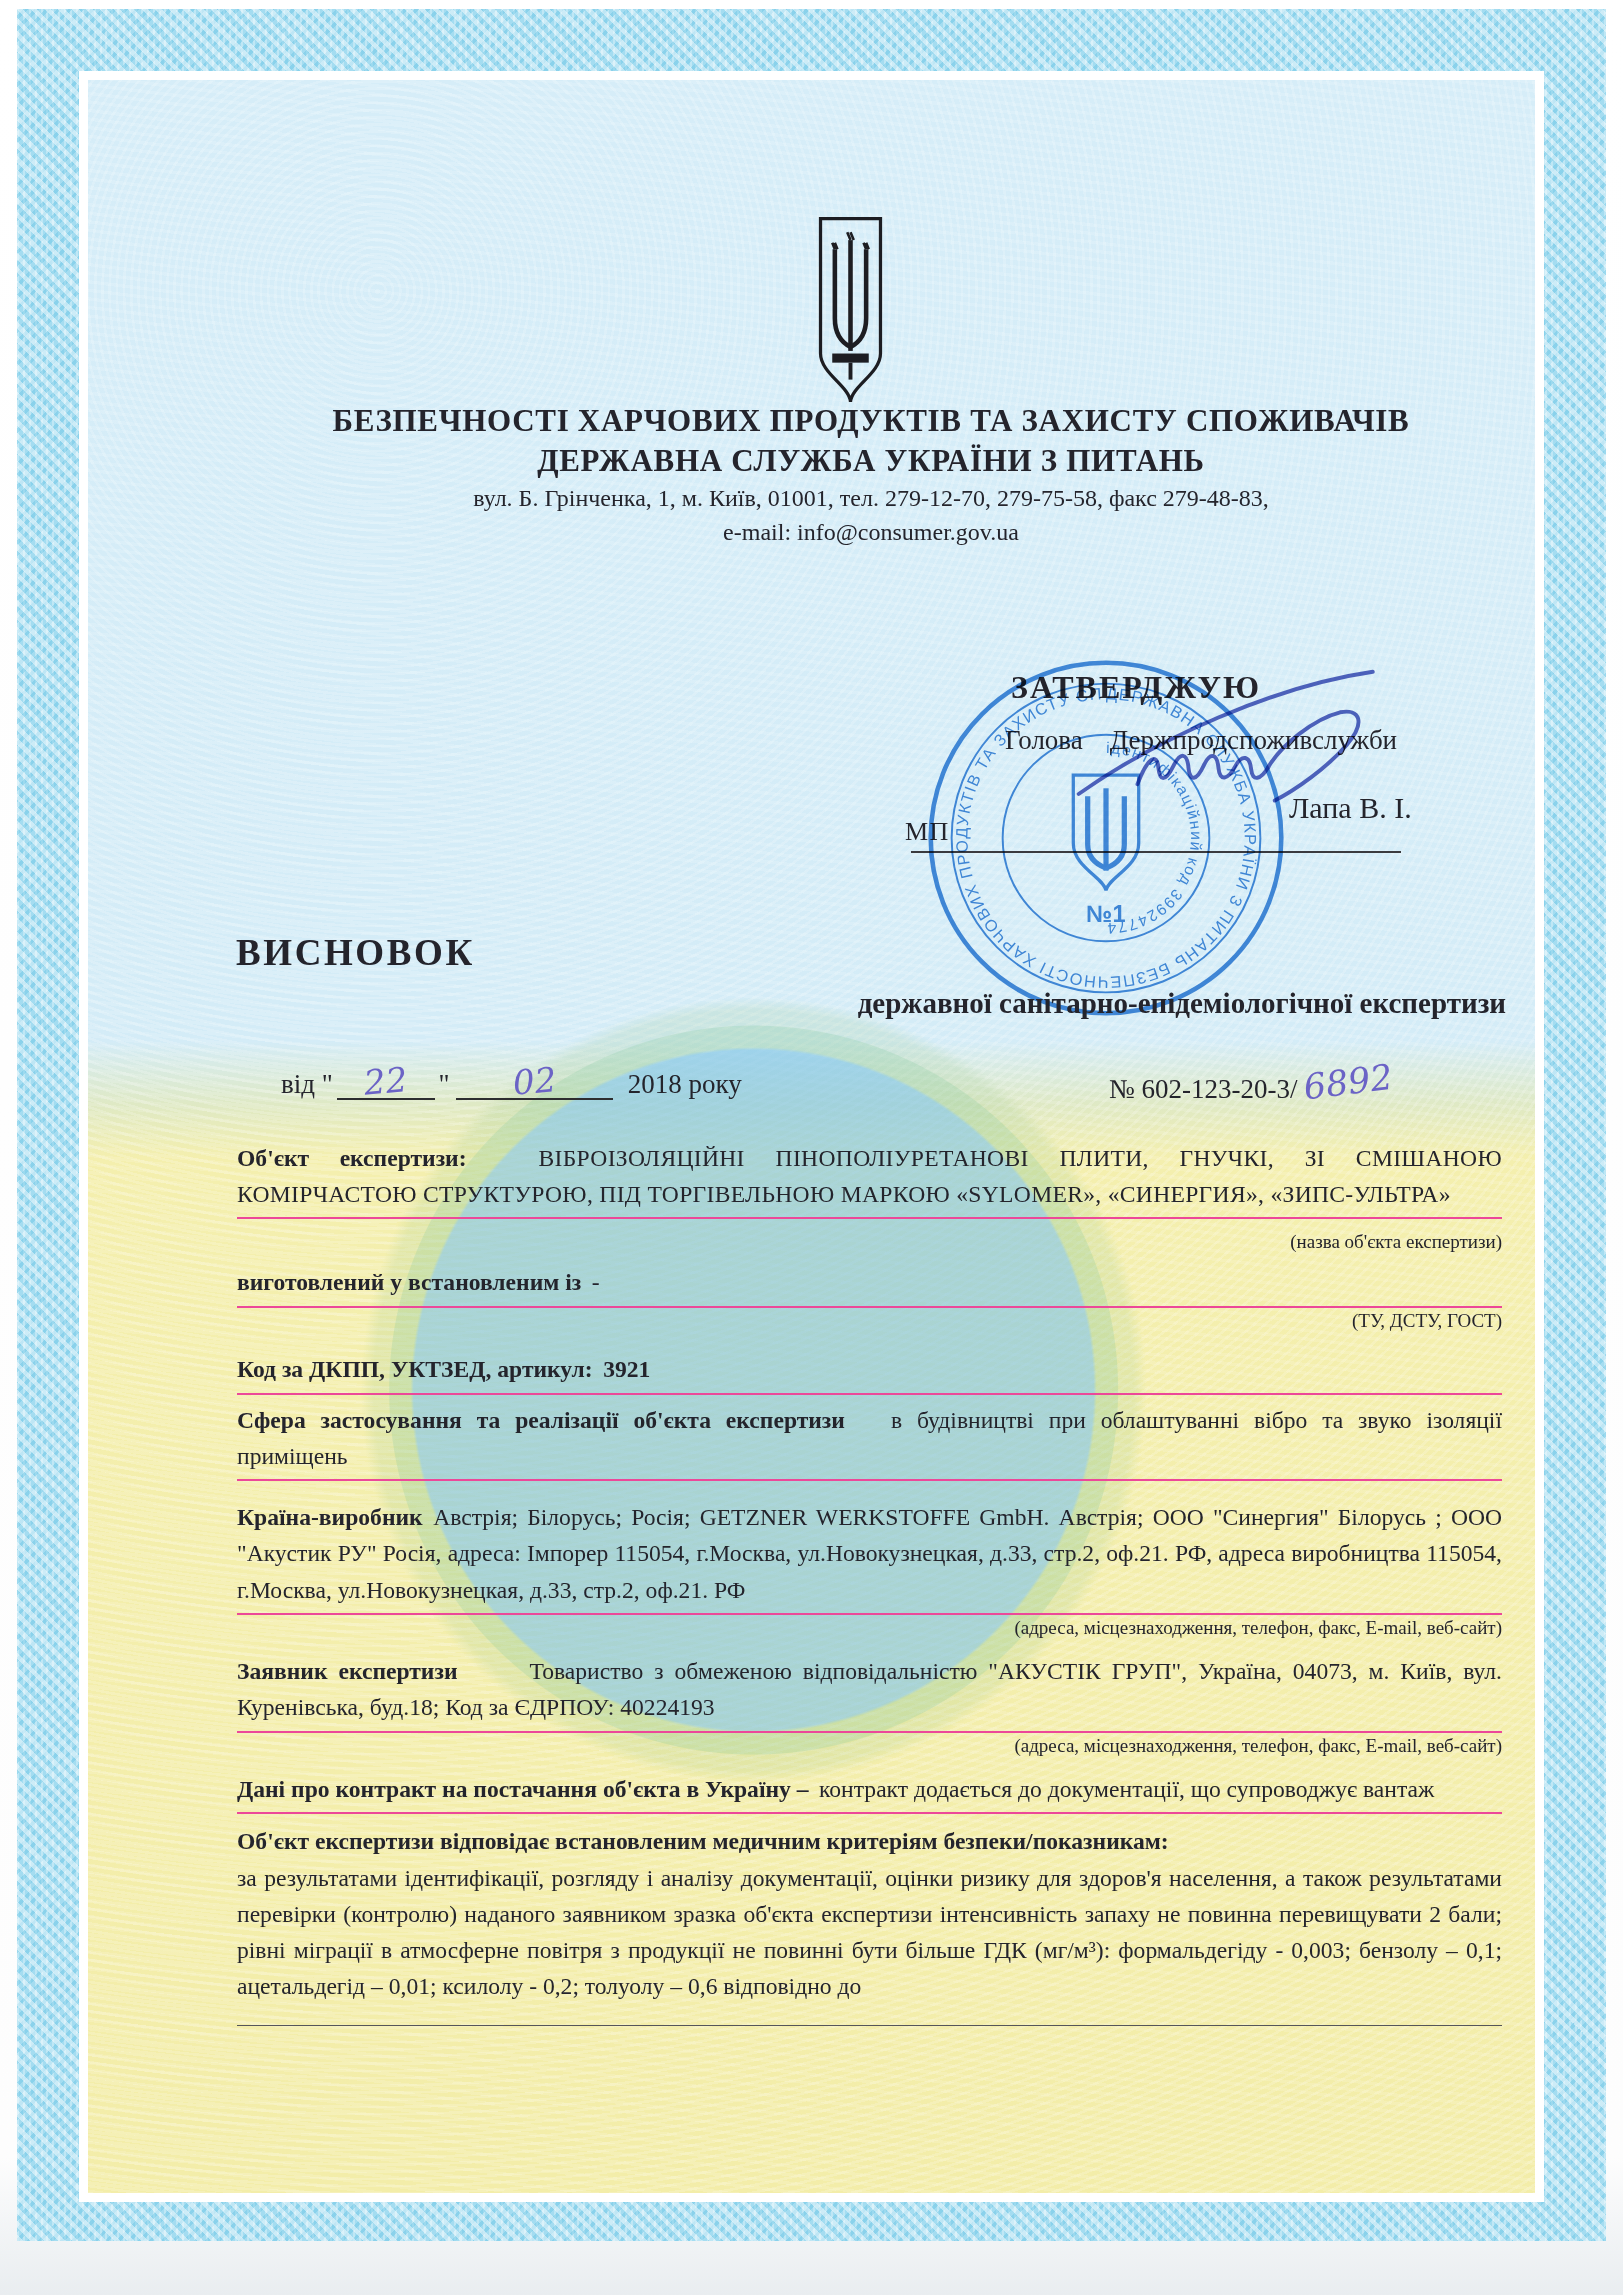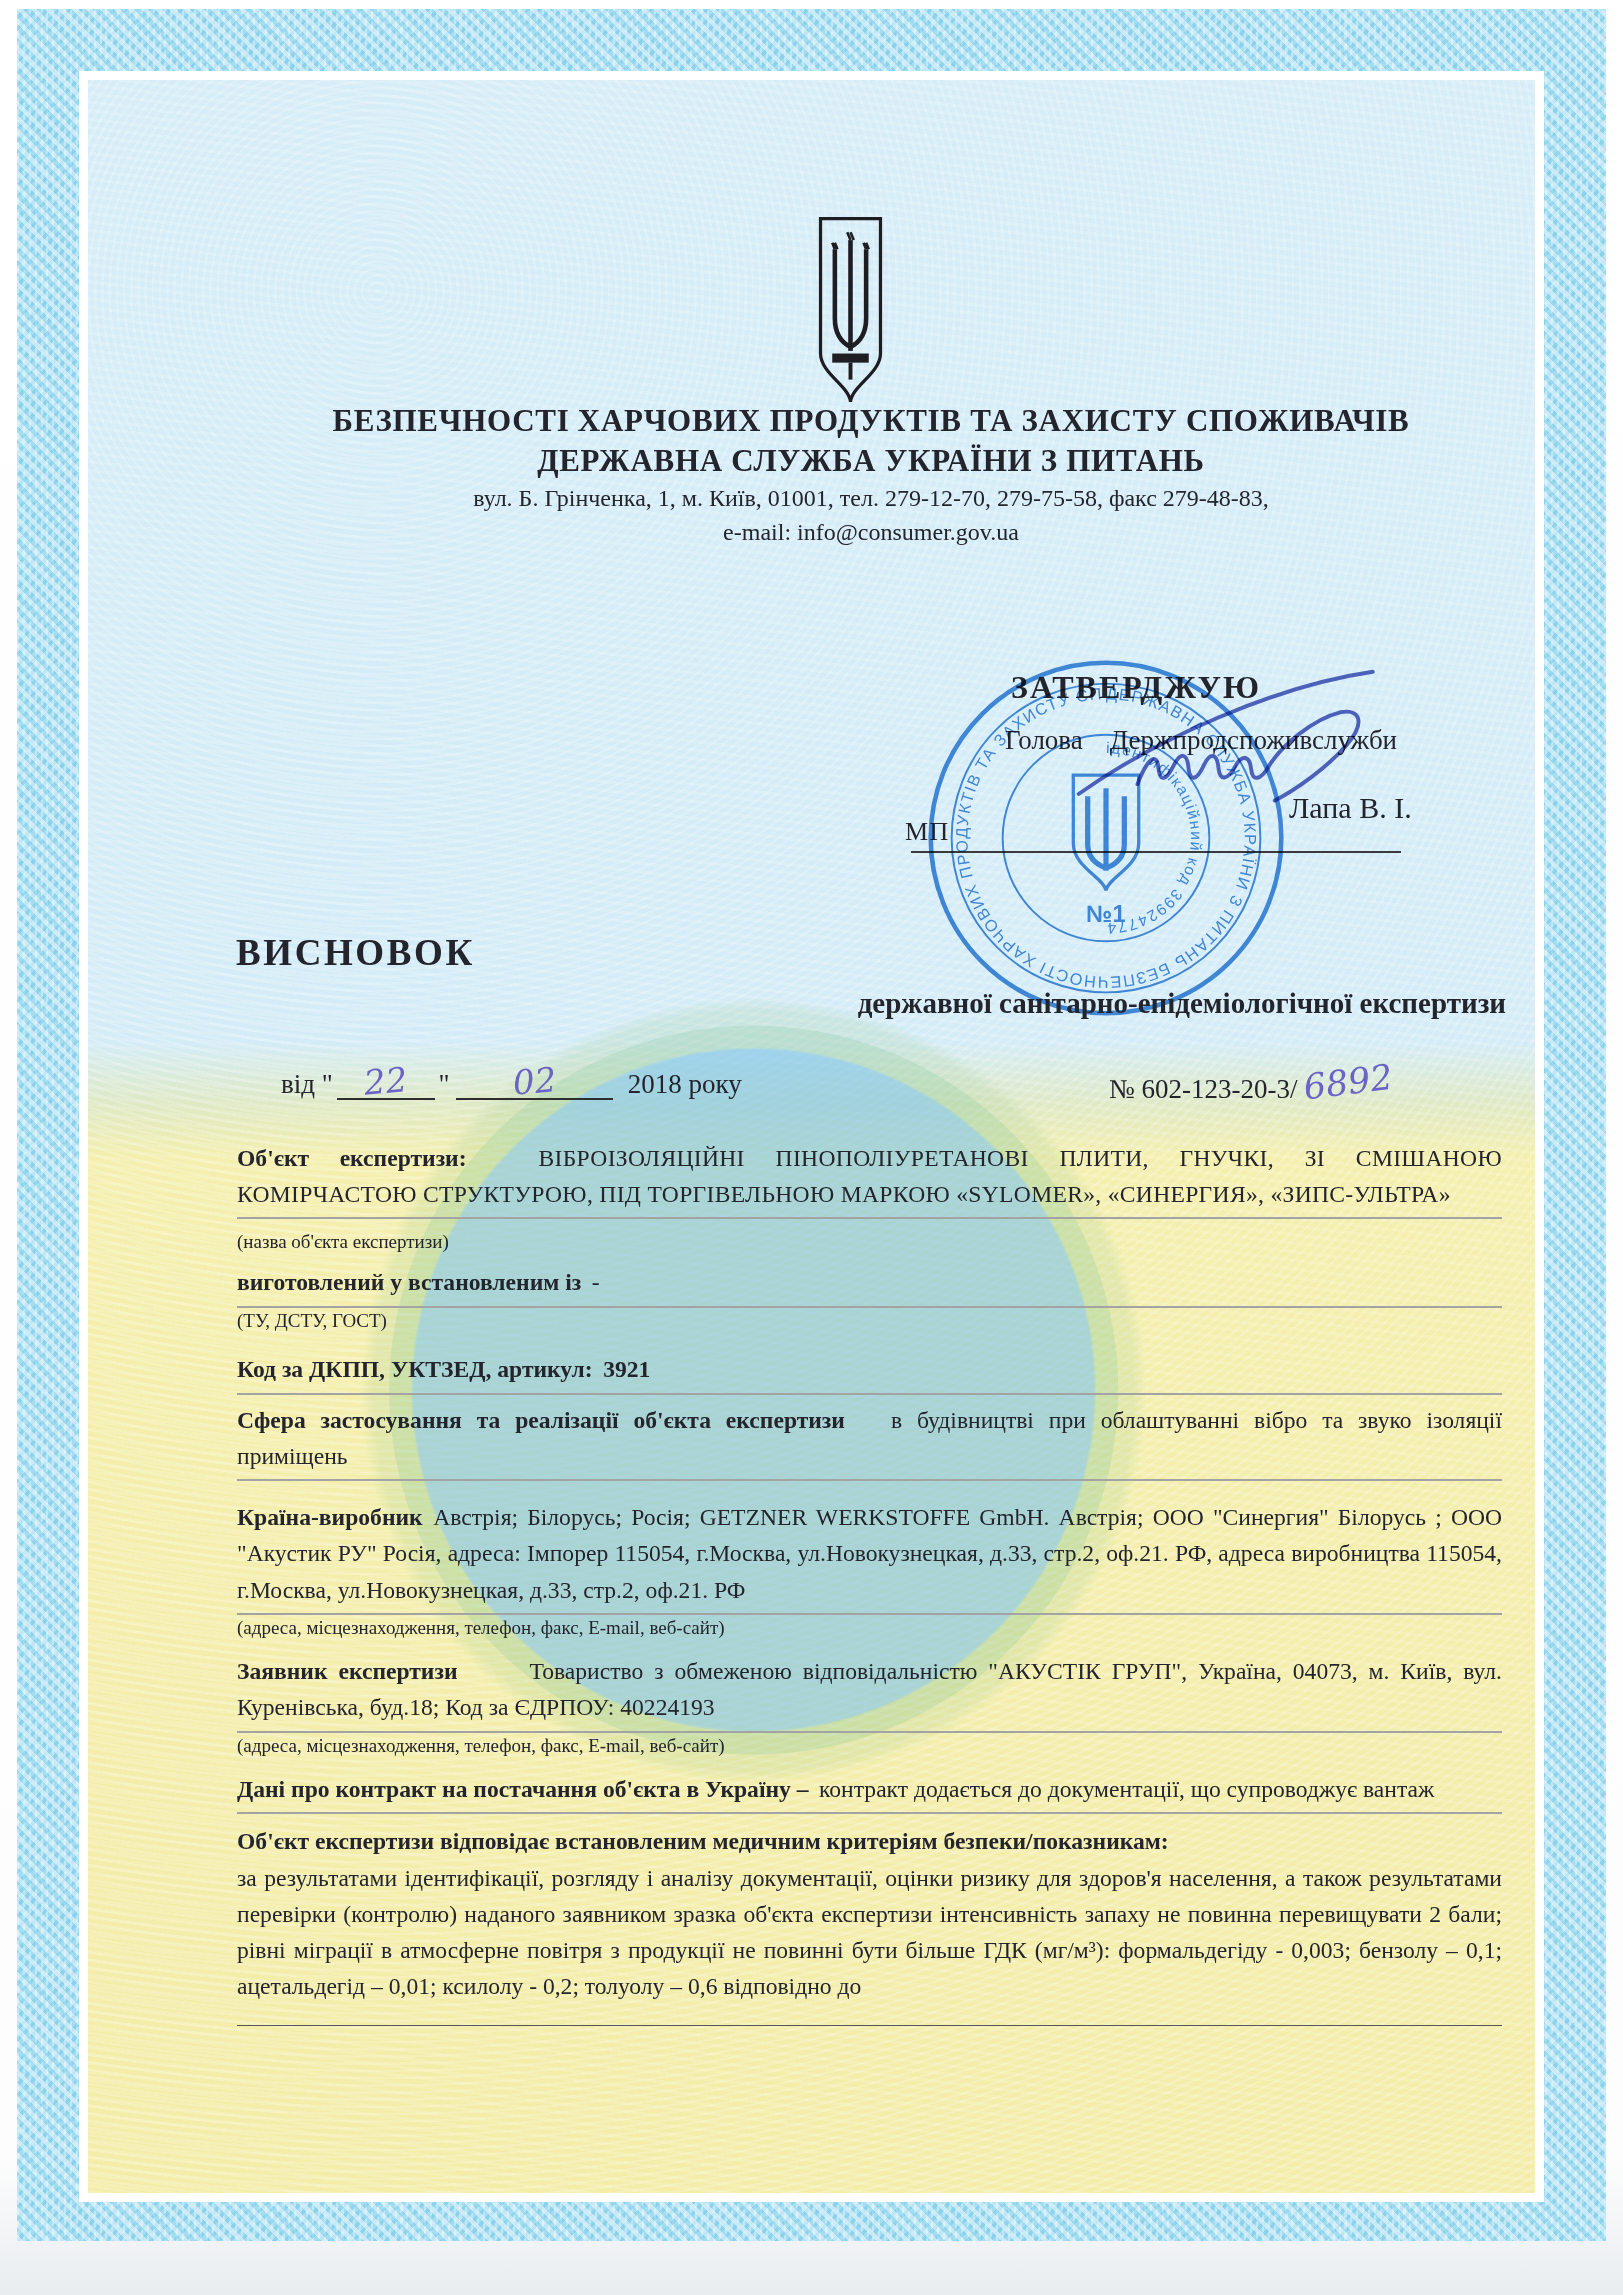--- a/index.html
+++ b/index.html
@@ -59,23 +59,23 @@
   .slot-day { width:98px; margin:0 3.9px; }
   .slot-month { width:157px; margin-right:14.4px; }
   .hw-num { font-size:35px; transform:rotate(-7deg) translateY(-3.9px); }
 
   .sections { left:237px; top:1140px; width:1265px; font-size:23.6px; line-height:1.53; }
   .sec { text-align:justify; }
   .lbl { font-weight:bold; }
   .gap-lg { margin-right:72px; }
   .gap-md { margin-right:46px; }
   .gap-sm { margin-right:10.5px; }
-  .rule { border-bottom:2px solid #a3a3a3; padding-bottom:5.2px; }
+  .rule { border-bottom:2px solid #ec4899; padding-bottom:5.2px; }
   .rule-thin { border-bottom:1.3px solid #55555a; padding-bottom:21px; }
-  .note { text-align:left; font-size:19px; line-height:1.2; padding-top:2.6px; }
+  .note { text-align:right; font-size:19px; line-height:1.2; padding-top:2.6px; }
   .mb1{margin-bottom:10.5px}.mb2{margin-bottom:18.3px}.mb3{margin-bottom:7px}
   .mb4{margin-bottom:13px}.mb5{margin-bottom:9.2px}
   .caps-val { letter-spacing:0.3px; }
   .bold-val { font-weight:bold; }
   .lbl-block { display:block; text-align:left; }
 
   .stamp { left:915px; top:647px; opacity:.88; mix-blend-mode:multiply; }
   .signature { left:1059px; top:660px; opacity:.9; mix-blend-mode:multiply; }
   .emblem { left:814px; top:215px; }
 </style>

